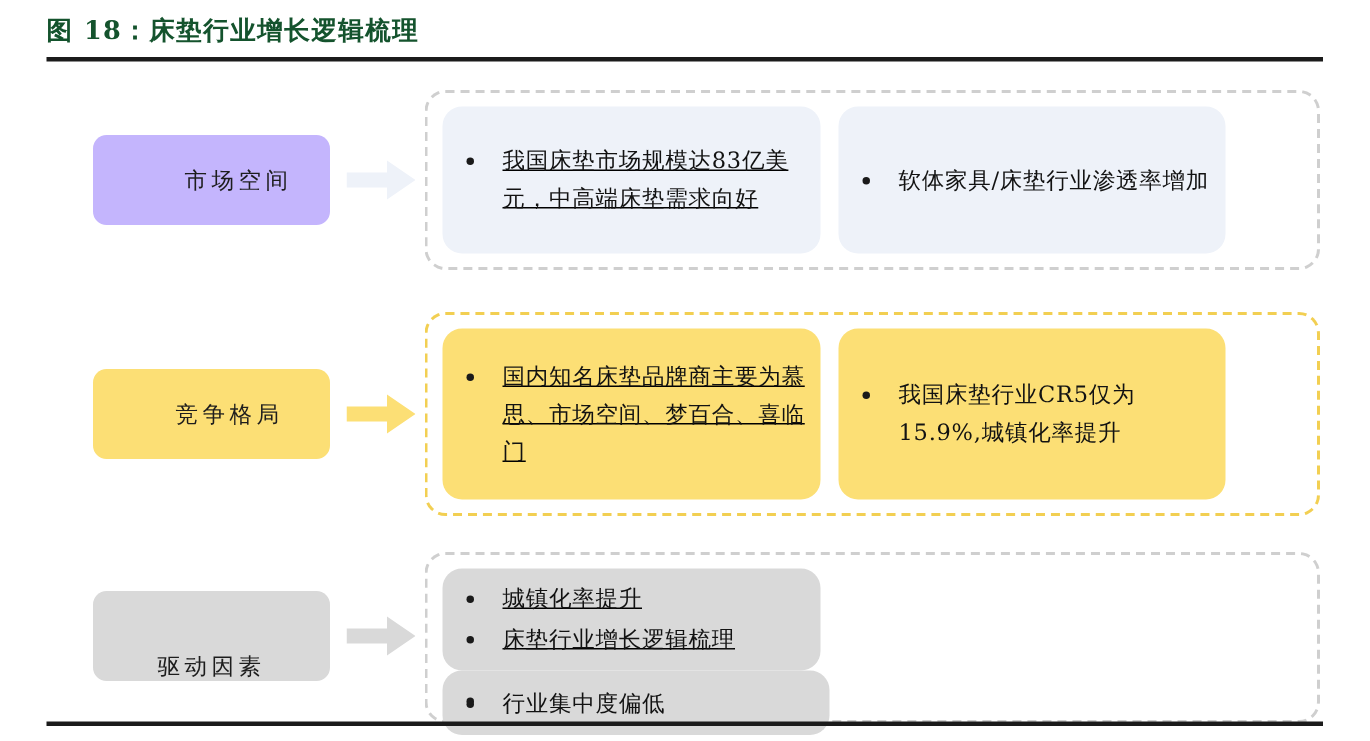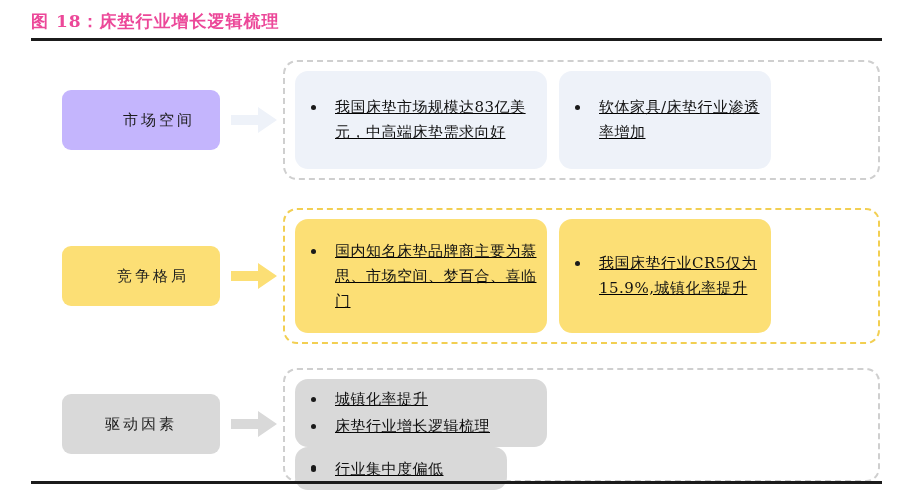--- a/index.html
+++ b/index.html
@@ -21,21 +21,21 @@
     position: absolute;
     left: 31px;
     top: 8px;
     width: 851px;
   }
   #figure-title {
     font-family: "DejaVu Serif", "Liberation Serif", serif;
     font-weight: bold;
     font-size: 17px;
     letter-spacing: 1px;
-    color: #ec4899;
+    color: #14532d;
     white-space: nowrap;
     line-height: 26px;
   }
   #title-rule {
     margin-top: 4px;
     height: 3px;
     background: #1b1b1b;
     width: 851px;
   }
 
@@ -107,21 +107,21 @@
     border-radius: 13px;
     display: flex;
     align-items: center;
     padding: 8px 10px 8px 6px;
   }
   .card.blue { background: #eef2f9; }
   .card.gold { background: #fcdf75; }
   .card.grey { background: #d9d9d9; }
 
   .card-a { width: 252px; margin-right: 12px; text-decoration: underline; }
-  .card-b { width: 212px; text-decoration: underline; }
+  .card-b { width: 258px; }
 
   .bullets {
     list-style: none;
     margin: 0;
     padding: 0;
     width: 100%;
   }
   .bullets li {
     position: relative;
     padding-left: 34px;
@@ -142,21 +142,21 @@
     border-radius: 50%;
   }
 
   
   #group-0 { top: 14px;  height: 120px; }
   #group-1 { top: 162px; height: 136px; }
   #group-2 { top: 322px; height: 114px; flex-direction: column; }
 
   #chip-0  { top: 44px; }
   #chip-1  { top: 200px; }
-  #chip-2  { top: 348px; }
+  #chip-2  { top: 348px; align-items: flex-end; }
 
   #arrow-0 { top: 60px; }
   #arrow-1 { top: 216px; }
   #arrow-2 { top: 364px; }
 </style>
 </head>
 <body>
 
 <div id="figure-header">
   <div id="figure-title">图 18：床垫行业增长逻辑梳理</div>

